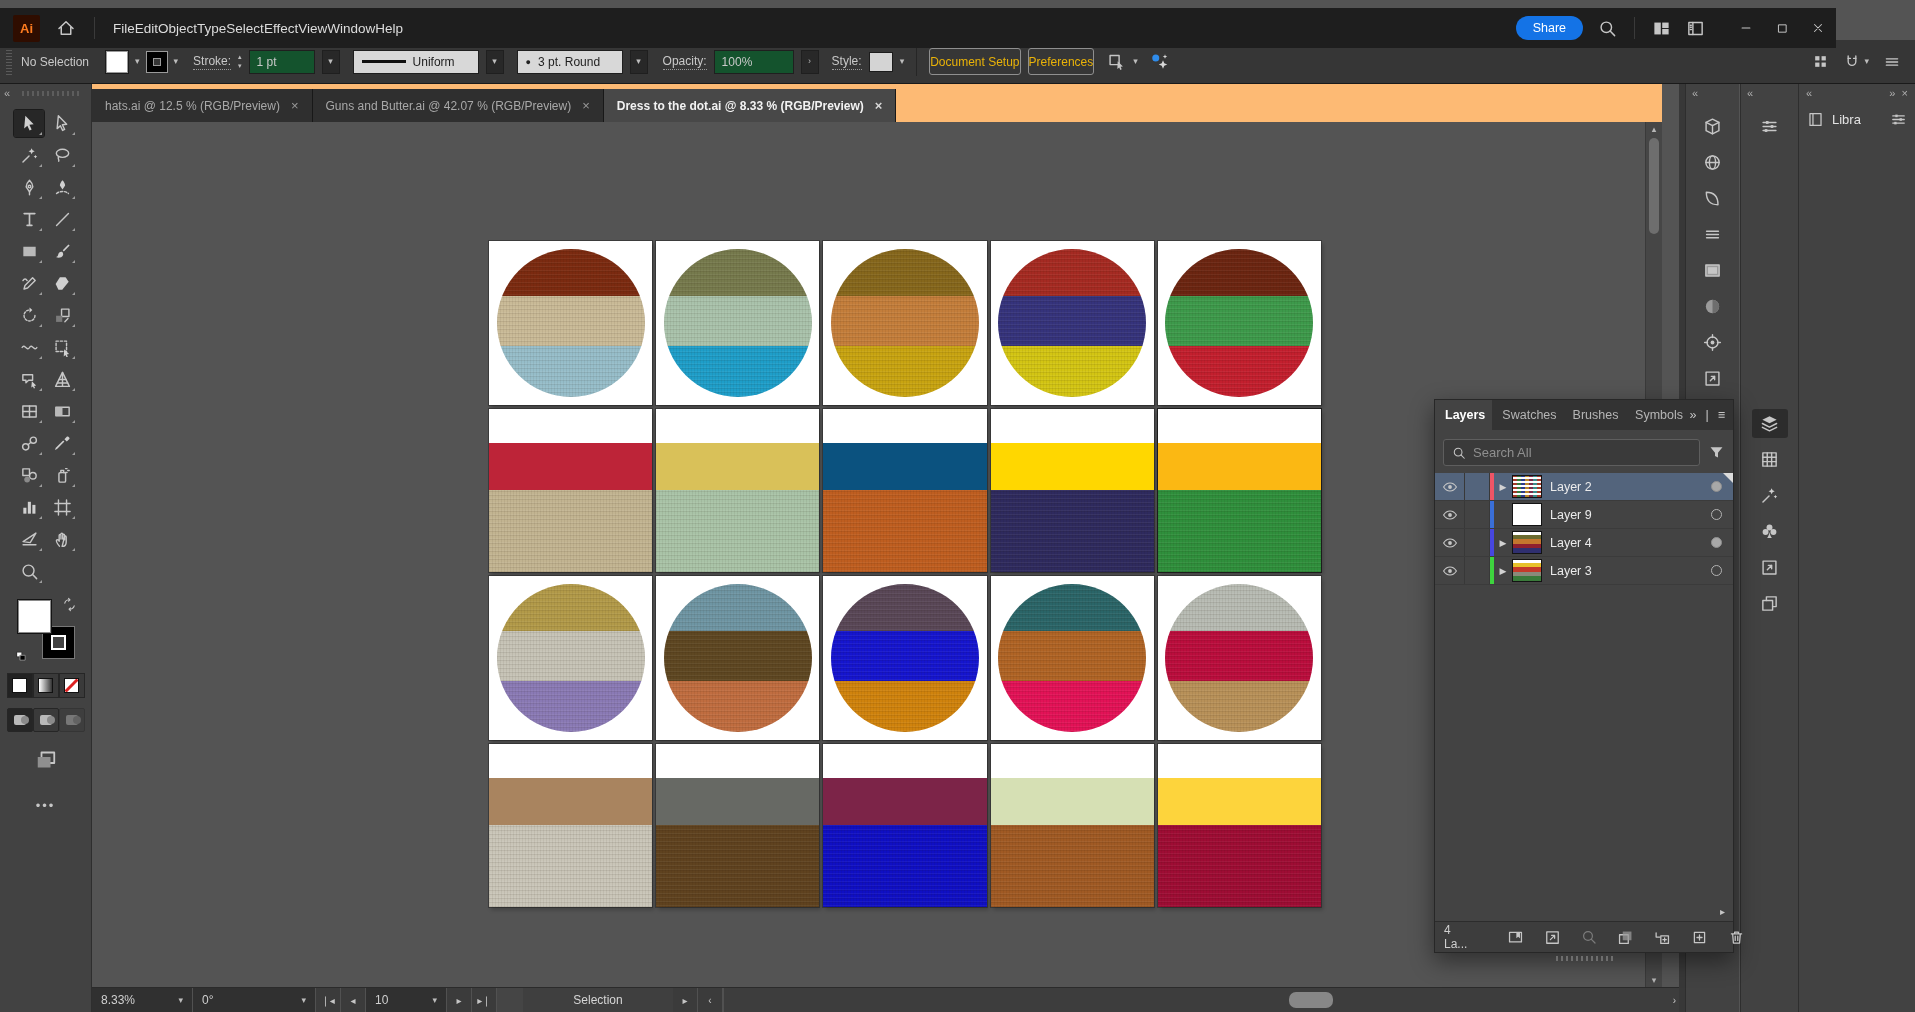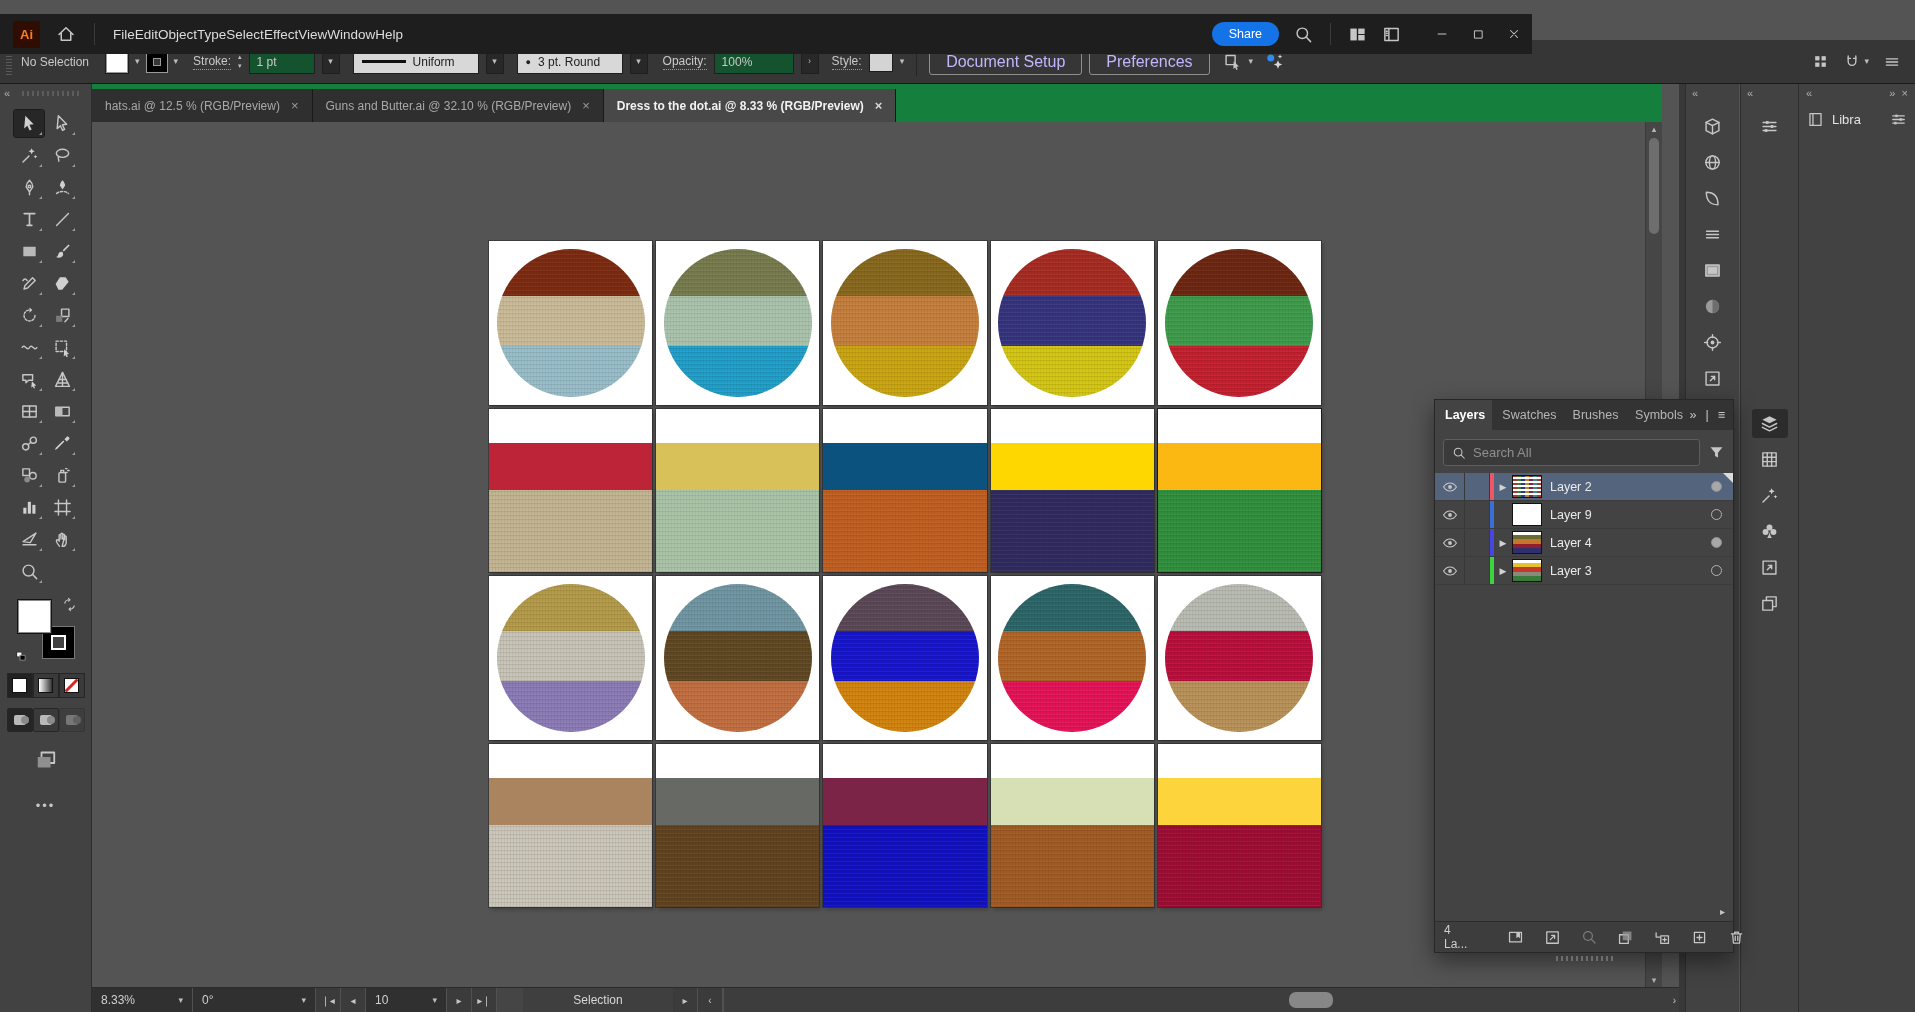--- a/index.html
+++ b/index.html
@@ -1,21 +1,21 @@
 <!DOCTYPE html>
 <html><head>
 <meta charset="utf-8">
 <style>
   html,body{margin:0;padding:0}
   body{width:1915px;height:1012px;position:relative;background:#545454;overflow:hidden;
        font-family:"Liberation Sans",sans-serif;color:#d6d6d6;-webkit-font-smoothing:antialiased}
   svg{display:block}
 
   
-  .titlebar{position:absolute;top:14px;left:0;width:1532px;height:40px;background:#1e1e1e;
+  .titlebar{position:absolute;top:8px;left:0;width:1836px;height:40px;background:#1e1e1e;
             display:flex;align-items:center;z-index:30}
   .ai-logo{width:27px;height:27px;margin-left:13px;background:#2f0d00;color:#ff7c1f;font-weight:bold;
            font-size:13px;display:flex;align-items:center;justify-content:center;border-radius:2px}
   .home-btn{margin-left:16px}
   .tb-sep{width:1px;height:22px;background:#3a3a3a;margin:0 18px}
   .menus{display:flex;font-size:13.5px;color:#dcdcdc}
   .menu-item{cursor:default}
   .tb-right{margin-left:auto;display:flex;align-items:center;gap:15px}
   .share-btn{background:#1473e6;color:#fff;border-radius:12px;padding:5px 17px;font-size:12.5px}
   .win-ctrls{display:flex;margin-left:8px}
@@ -36,22 +36,22 @@
   .chev{font-size:9px;color:#bdbdbd;line-height:1}
   .chev-box{background:#282828;border:1px solid #1f1f1f;height:24px;width:18px;display:flex;
             align-items:center;justify-content:center;box-sizing:border-box}
   .stepper{display:flex;flex-direction:column;font-size:7px;color:#bdbdbd;line-height:1.1;gap:1px}
   .fill-swatch-sm{width:20px;height:20px;background:#fff;border:1px solid #9a9a9a;box-shadow:0 0 0 1px #1c1c1c}
   .stroke-swatch-sm{width:20px;height:20px;box-sizing:border-box;border:6px solid #000;background:#363636;
                     box-shadow:0 0 0 1px #9a9a9a, inset 0 0 0 1px #9a9a9a}
   .style-swatch{width:22px;height:18px;background:#d4d4d4;border:1px solid #1c1c1c}
   .stroke-line{width:44px;height:3px;background:#111}
   .cb-sep{width:1px;height:28px;background:#262626;margin:0 5px}
-  .cb-btn{border:1px solid #8f8f8f;border-radius:3px;height:25px;padding:0 16px;display:flex;
-          align-items:center;background:transparent;color:#c4b5fd;font-size:16px}
+  .cb-btn{border:1px solid #8f8f8f;border-radius:3px;height:25px;padding:0 0;display:flex;
+          align-items:center;background:transparent;color:#eab308;font-size:12px}
   .cb-right{margin-left:auto;display:flex;align-items:center;gap:14px;padding-right:14px}
 
   
   .leftrail{position:absolute;top:84px;left:0;width:92px;bottom:0;background:#424242;
             border-right:1px solid #2e2e2e;box-sizing:border-box}
   .rail-head{height:18px;display:flex;align-items:center;padding:0 4px;color:#b0b0b0;font-size:11px;gap:6px}
   .rail-dots{flex:1;height:5px;margin:0 6px;
              background-image:repeating-linear-gradient(90deg,#5d5d5d 0 2px,transparent 2px 5px)}
   .tool-grid{display:grid;grid-template-columns:repeat(2,1fr);width:66px;margin:8px auto 0;row-gap:5px;
              justify-items:center}
@@ -82,21 +82,21 @@
          justify-content:center;border-radius:2px}
   .dmode.active{background:#252525}
   .dmode .g1{width:12px;height:10px;background:#b9b9b9;border-radius:2px;position:relative}
   .dmode .g1::after{content:"";position:absolute;right:-3px;top:1px;width:8px;height:8px;border-radius:50%;
                     background:#8a8a8a}
   .dmode.dim{opacity:.45}
   .screen-mode{margin:16px auto 0;width:24px}
   .more-dots{margin:26px auto 0;text-align:center;color:#c6c6c6;font-size:13px;letter-spacing:2px}
 
   
-  .tabbar{position:absolute;top:84px;left:92px;width:1570px;height:38px;background:#15803d;display:flex;
+  .tabbar{position:absolute;top:84px;left:92px;width:1570px;height:38px;background:#fdba74;display:flex;
           align-items:flex-end;box-sizing:border-box}
   .doc-tab{height:33px;display:flex;align-items:center;gap:11px;padding:0 13px;font-size:12px;
            background:#2f2f2f;color:#a8a8a8;border-right:1px solid #181818;white-space:nowrap}
   .doc-tab.active{background:#484848;color:#f2f2f2;font-weight:bold}
   .tab-close{font-size:13px;color:#9a9a9a}
   .doc-tab.active .tab-close{color:#d8d8d8}
 
   
   .canvas{position:absolute;top:122px;left:92px;width:1570px;height:865px;background:#545454;overflow:hidden}
   .board-grid{position:absolute;left:397px;top:119px;width:832px;height:666px;display:grid;
@@ -562,21 +562,21 @@
     </div>
   <div class="more-dots">•••</div>
 </aside>
 
 <div class="tabbar" id="doc-tabs">
     <div class="doc-tab">
       <span>hats.ai @ 12.5 % (RGB/Preview)</span>
       <span class="tab-close">×</span>
     </div>
     <div class="doc-tab">
-      <span>Guns and Butter.ai @ 32.10 % (RGB/Preview)</span>
+      <span>Guns and Butter.ai @ 42.07 % (RGB/Preview)</span>
       <span class="tab-close">×</span>
     </div>
     <div class="doc-tab active">
       <span>Dress to the dot.ai @ 8.33 % (RGB/Preview)</span>
       <span class="tab-close">×</span>
     </div>
   </div>
 
 <main class="canvas">
   <div class="board-grid" id="board-grid">

